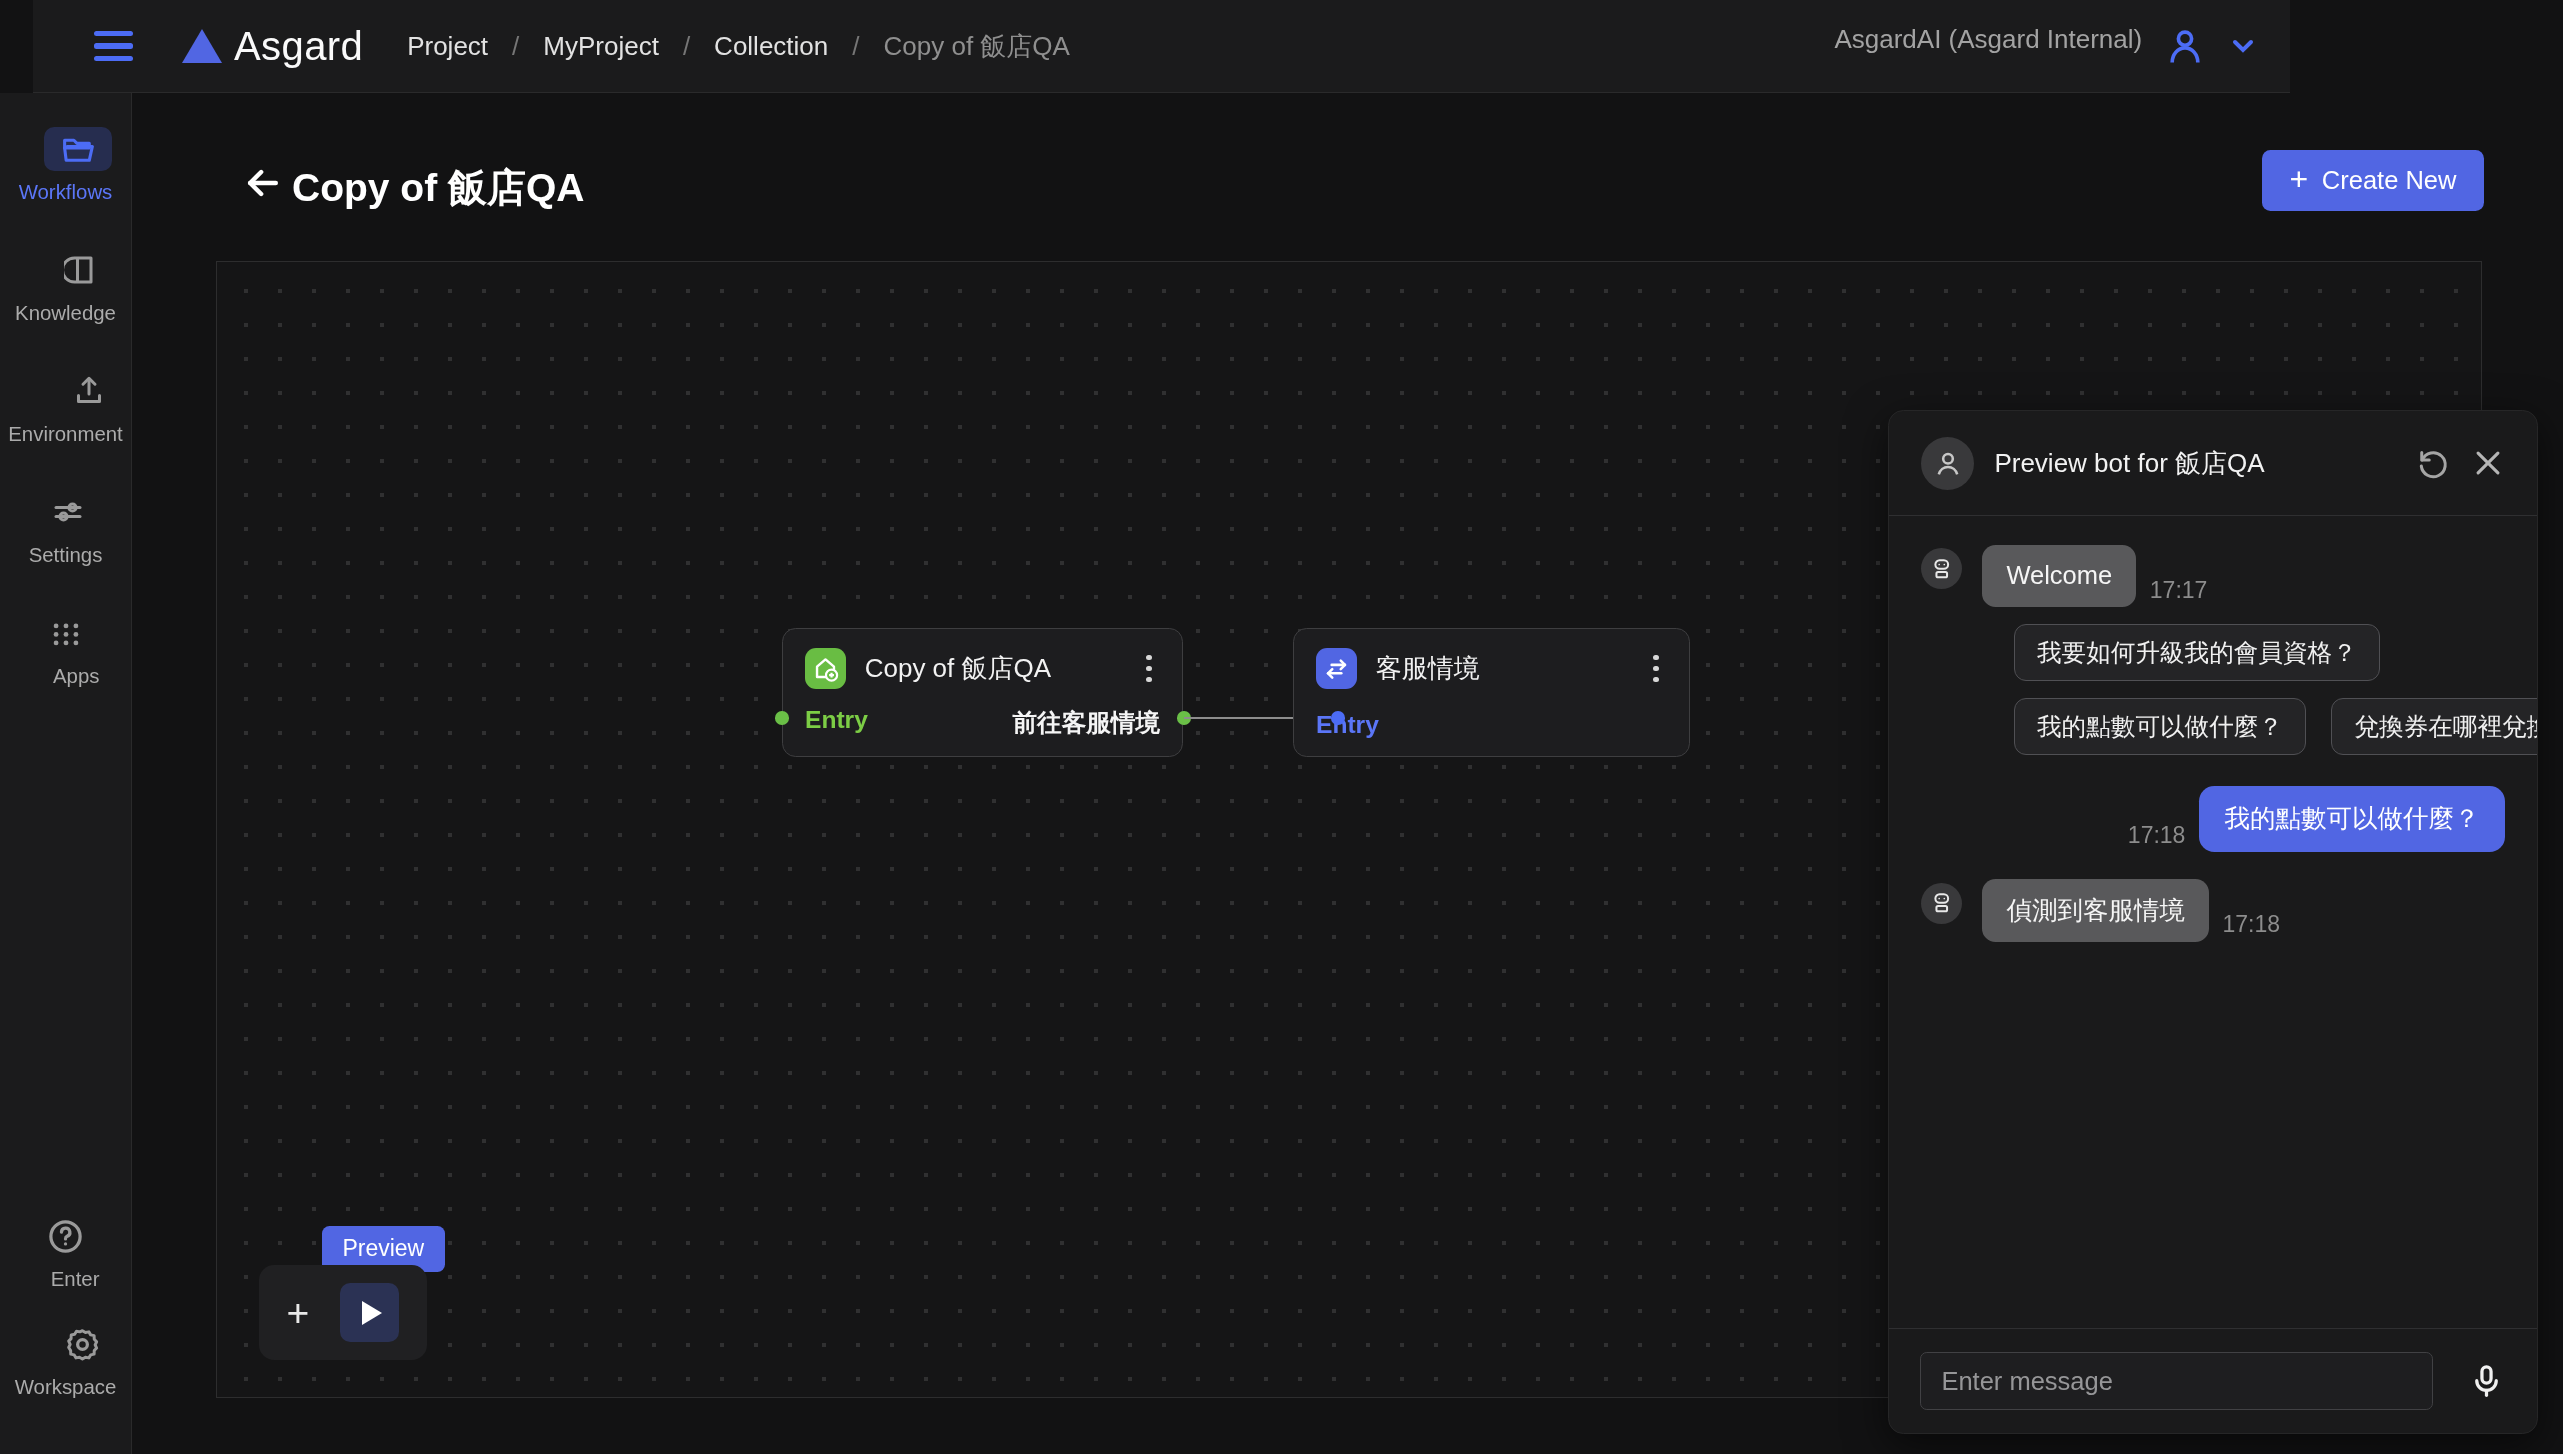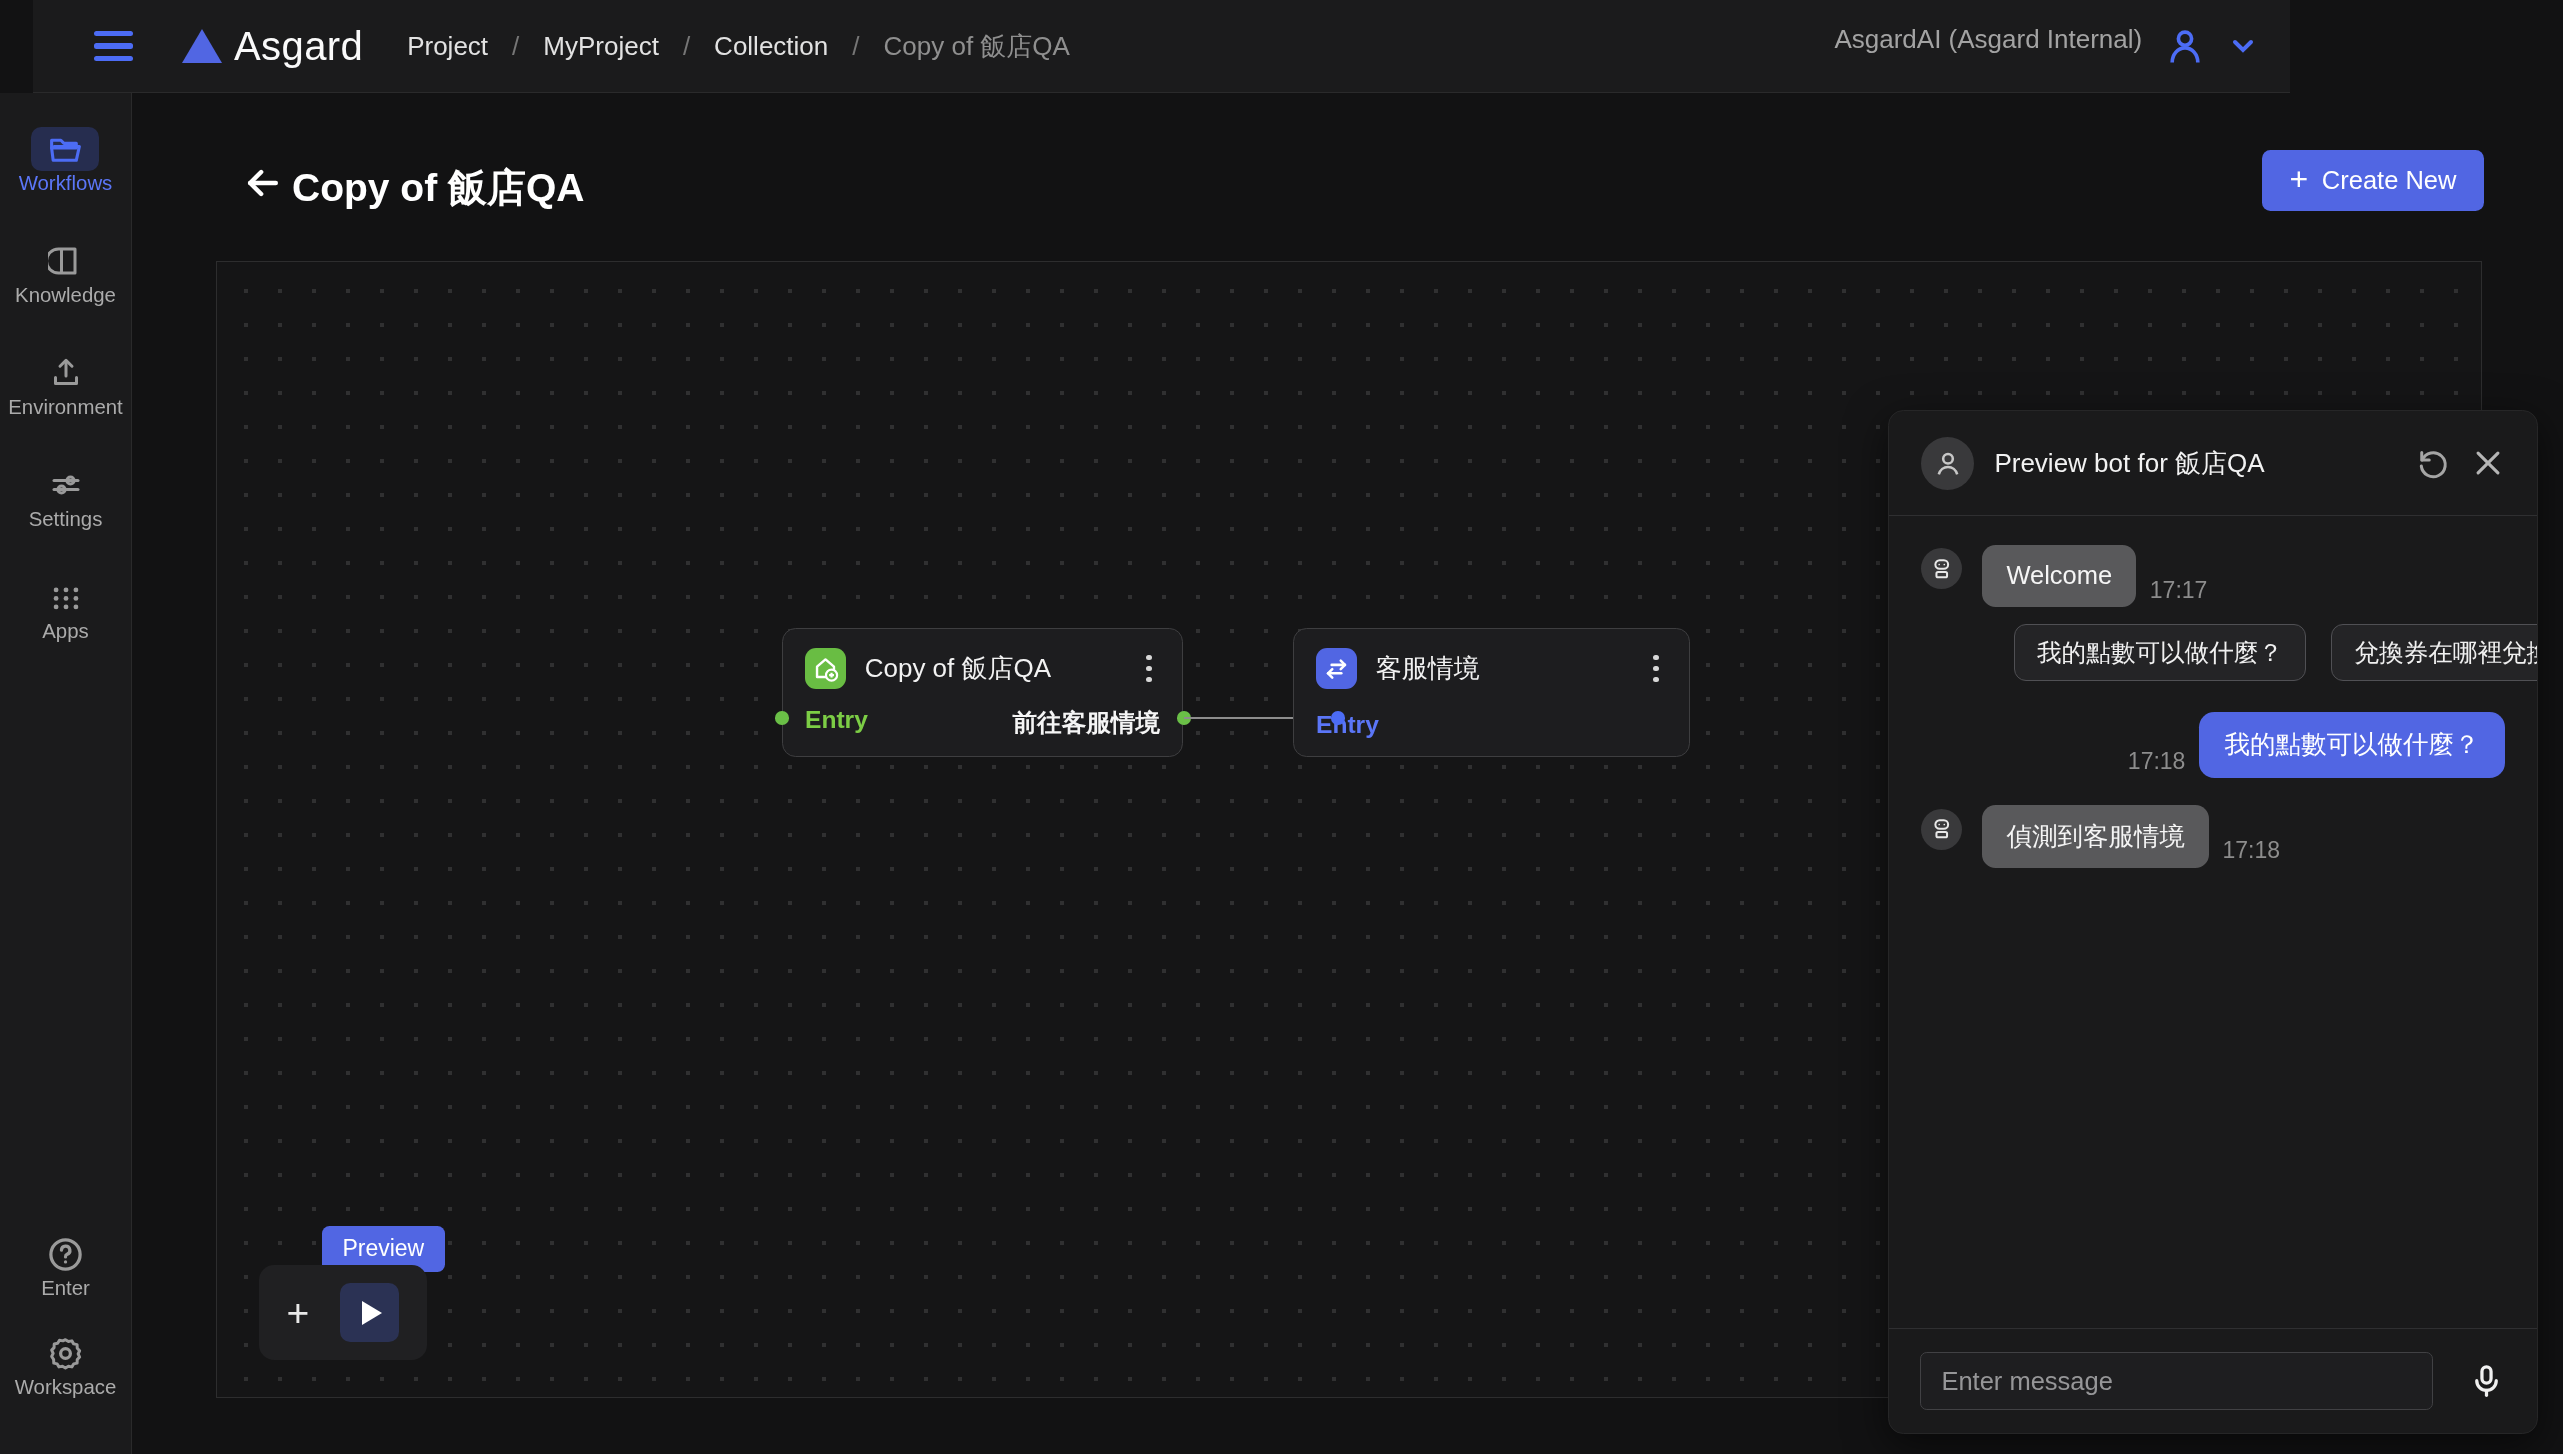--- a/index.html
+++ b/index.html
@@ -21,21 +21,21 @@
   .breadcrumb .sep { color:#767676; }
   .breadcrumb .crumb.muted { color:#8f8f8f; }
   .topbar-right { margin-left:auto; display:flex; gap:20.4px; padding-right:31px; }
   .account-label { color:#a3a3a3; font-size:26px; }
   .icon-btn { background:none; border:none; cursor:pointer; display:flex; align-items:center; }
 
   
   .sidebar { position:absolute; left:0; top:93px; width:132px; height:1361px; background:#1b1b1c;
              border-right:0.8px solid #2a2a2b; display:flex; flex-direction:column; align-items:center;
              padding-top:34px; z-index:30; }
-  .side-item { display:flex; flex-direction:column; align-items:center; gap:1px; margin-bottom:44px; cursor:pointer; }
+  .side-item { display:flex; flex-direction:column; align-items:flex-end; gap:10px; margin-bottom:44px; cursor:pointer; }
   .side-item .ic { width:68px; height:44px; border-radius:10.2px; display:flex; align-items:center; justify-content:center; }
   .side-item .lbl { font-size:20.4px; color:#ababab; }
   .side-item.active .ic { background:#262d4f; }
   .side-item.active .lbl { color:#5b76f7; }
   .side-bottom { margin-top:auto; padding-bottom:24px; display:flex; flex-direction:column; align-items:center; }
   .side-bottom .side-item { margin-bottom:31px; }
 
   
   .page-head { position:absolute; left:132px; top:93px; width:2431px; height:170px; }
   .back-btn { position:absolute; left:109px; top:68px; background:none; border:none; cursor:pointer; }
@@ -338,20 +338,23 @@
               <circle cx="14.4" cy="8" r="0.8" fill="#e8e8e8" stroke="none"></circle>
             <rect x="7" y="15" width="10" height="5" rx="1.5"></rect>
           </svg>
           </span>
         <span class="bubble bot">Welcome</span>
         <span class="tstamp">17:17</span>
       </div>
 
       <div class="chips">
         <div class="chip-row">
+          <button class="chip">我要如何升級我的會員資格？</button>
+        </div>
+        <div class="chip-row">
           <button class="chip">我的點數可以做什麼？</button>
           <button class="chip">兌換券在哪裡兌換？</button>
         </div>
       </div>
 
       <div class="msg-row user-row">
         <span class="tstamp">17:18</span>
         <span class="bubble user">我的點數可以做什麼？</span>
       </div>
 

